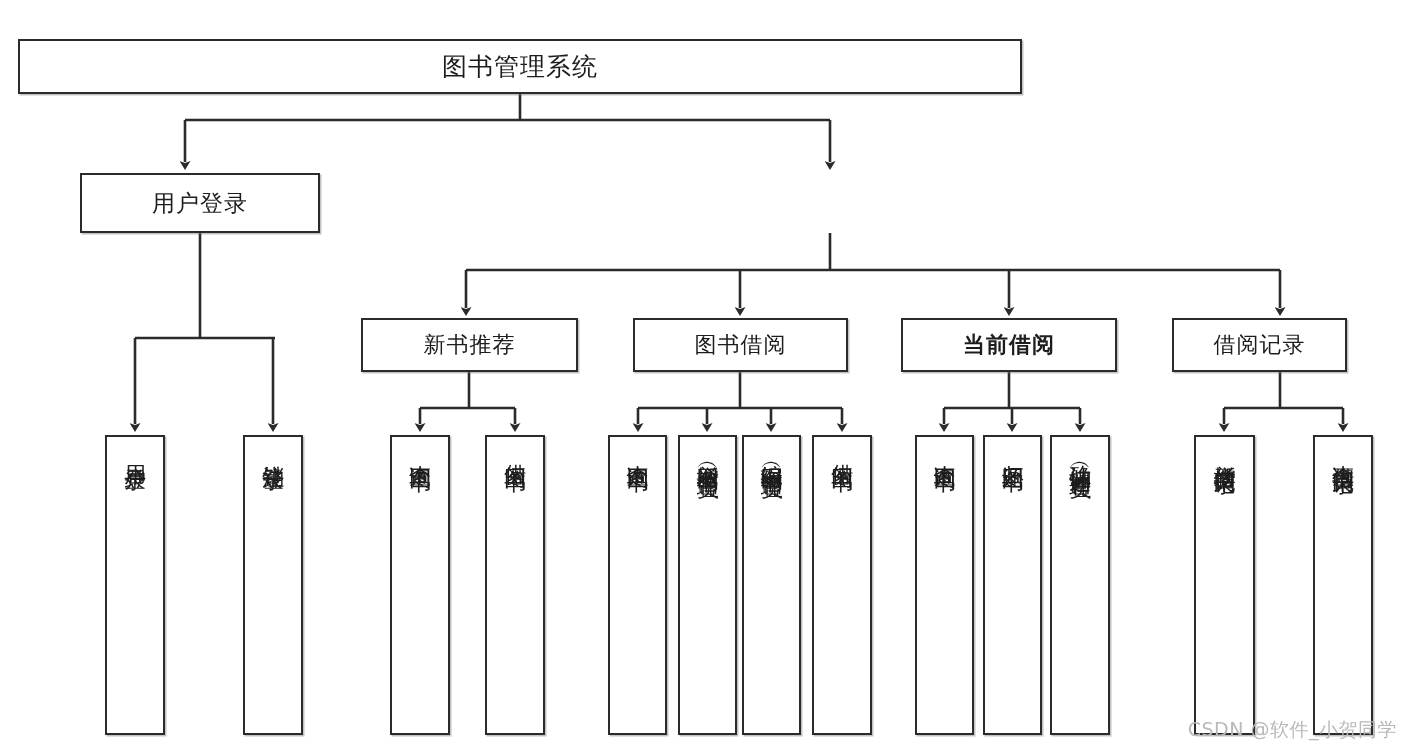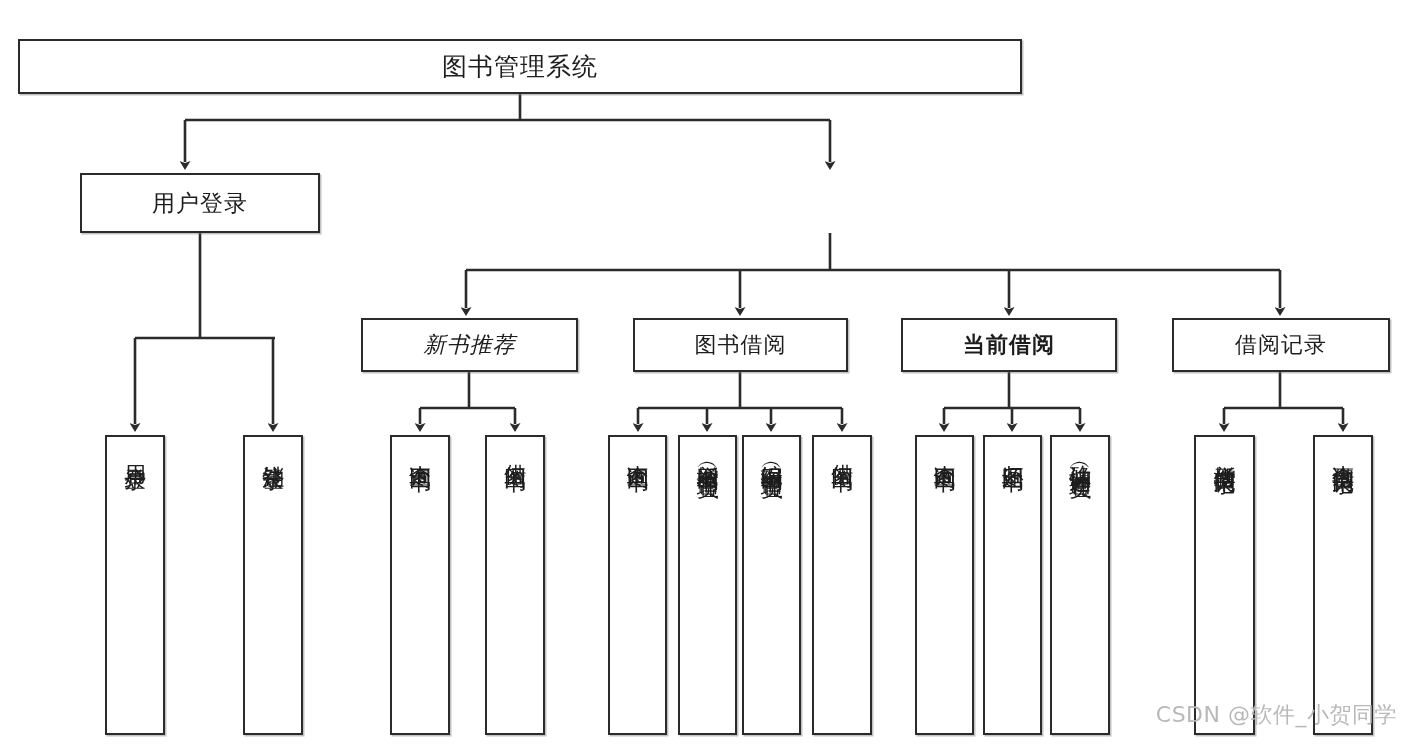--- a/index.html
+++ b/index.html
@@ -58,22 +58,22 @@
   .vtext {
     writing-mode: vertical-rl;
     text-orientation: upright;
     line-height: 1.12;
     letter-spacing: 2px;
     white-space: nowrap;
   }
   #watermark {
     position: absolute;
     right: 8px;
-    bottom: 17px;
-    font-size: 22px;
+    bottom: 4px;
+    font-size: 19px;
     color: #b9b9b9;
     letter-spacing: 0.5px;
     white-space: nowrap;
     pointer-events: none;
   }
 </style>
 </head>
 <body>
 
 <div id="canvas">
@@ -128,30 +128,30 @@
       <path d="M1343,408 L1343,424" marker-end="url(#arrow)"></path>
     </g>
   </svg>
 
   <div class="node root" style="left: 18px; top: 13px; width: 1004px; height: 55px; margin-top: 26px;">
       <span>图书管理系统</span>
     </div>
     <div class="node l1" style="left: 80px; top: 173px; width: 240px; height: 60px;">
       <span>用户登录</span>
     </div>
-    <div class="node l2" style="left: 361px; top: 318px; width: 217px; height: 54px; font-style: italic;">
+    <div class="node l2" style="left: 361px; top: 318px; width: 217px; height: 54px;">
       <span>新书推荐</span>
     </div>
     <div class="node l2" style="left: 633px; top: 318px; width: 215px; height: 54px; justify-content: center;">
       <span>图书借阅</span>
     </div>
     <div class="node l2" style="left: 901px; top: 318px; width: 216px; height: 54px; font-weight: bold;">
       <span>当前借阅</span>
     </div>
-    <div class="node l2" style="left: 1172px; top: 318px; width: 218px; height: 54px;">
+    <div class="node l2" style="left: 1172px; top: 318px; width: 175px; height: 54px;">
       <span>借阅记录</span>
     </div>
     <div class="node leaf" style="left: 105px; top: 435px; width: 60px; height: 300px;">
       <span class="vtext">用户登录</span>
     </div>
     <div class="node leaf" style="left: 243px; top: 435px; width: 60px; height: 300px;">
       <span class="vtext">注销登录</span>
     </div>
     <div class="node leaf" style="left: 390px; top: 435px; width: 60px; height: 300px;">
       <span class="vtext">查询图书</span>

